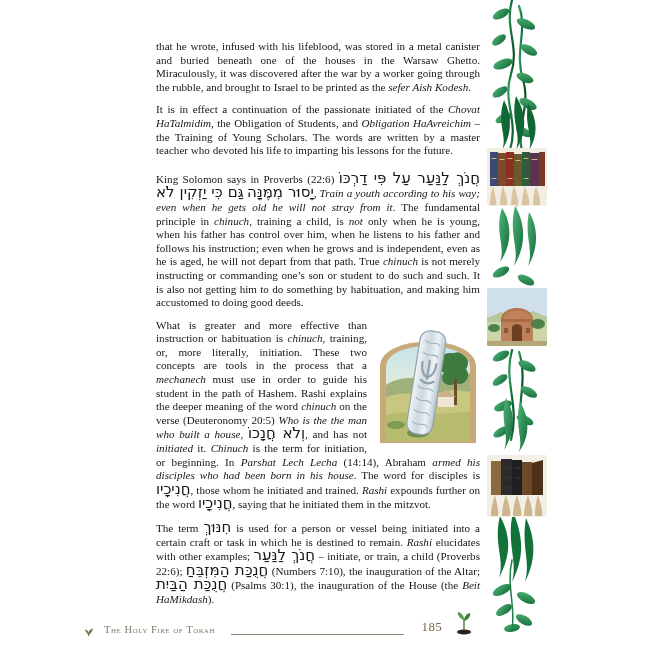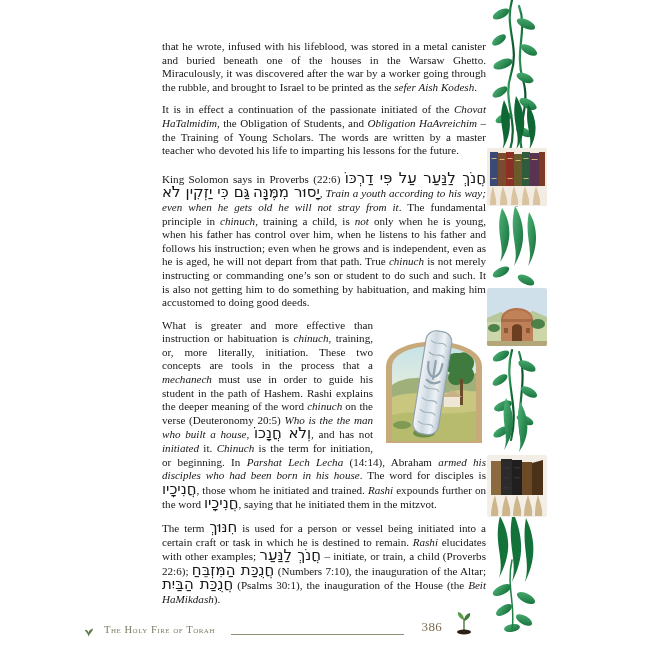--- a/index.html
+++ b/index.html
@@ -36,21 +36,21 @@
     overflow: hidden;
   }
   .vignette svg { display:block; width:100%; height:100%; }
   #vignette-books-top   { top: 148px; height: 58px; }
   #vignette-tomb        { top: 288px; height: 58px; }
   #vignette-books-bot   { top: 455px; height: 62px; }
 
   
   .text-column {
     position: absolute;
-    left: 162px;
+    left: 156px;
     top: 40px;
     width: 324px;
   }
   .body-par {
     margin: 0 0 9px 0;
     font-size: 11.1px;
     line-height: 13.6px;
     color: #16161a;
     text-align: justify;
     text-justify: inter-word;
@@ -367,21 +367,21 @@
   </div>
 
   <div class="footer">
     <span class="footer-leaf">
       <svg viewBox="0 0 12 12" xmlns="http://www.w3.org/2000/svg" aria-hidden="true">
         <path d="M6 11 C 6 7, 3 6, 2 3 C 5 3, 6 5, 6 7 C 6 5, 8 2, 11 2 C 10 6, 7 7, 6 11 Z" fill="#5f7a4a"></path>
       </svg>
     </span>
     <span class="footer-title">The Holy Fire of Torah</span>
     <span class="footer-rule"></span>
-    <span class="footer-page">386</span>
+    <span class="footer-page">185</span>
     <span class="footer-sprout">
       <svg viewBox="0 0 22 24" xmlns="http://www.w3.org/2000/svg" aria-hidden="true">
         <path d="M11 20 L11 8" stroke="#4a7a3c" stroke-width="1.4" fill="none"></path>
         <path d="M11 9 C 7 8, 4 4, 5 1 C 9 2, 11 5, 11 9 Z" fill="#5e9a4e"></path>
         <path d="M11 10 C 15 9, 18 5, 17 2 C 13 3, 11 6, 11 10 Z" fill="#3f7a38"></path>
         <ellipse cx="11" cy="21" rx="7" ry="2.6" fill="#2c2117"></ellipse>
       </svg>
     </span>
   </div>
 

